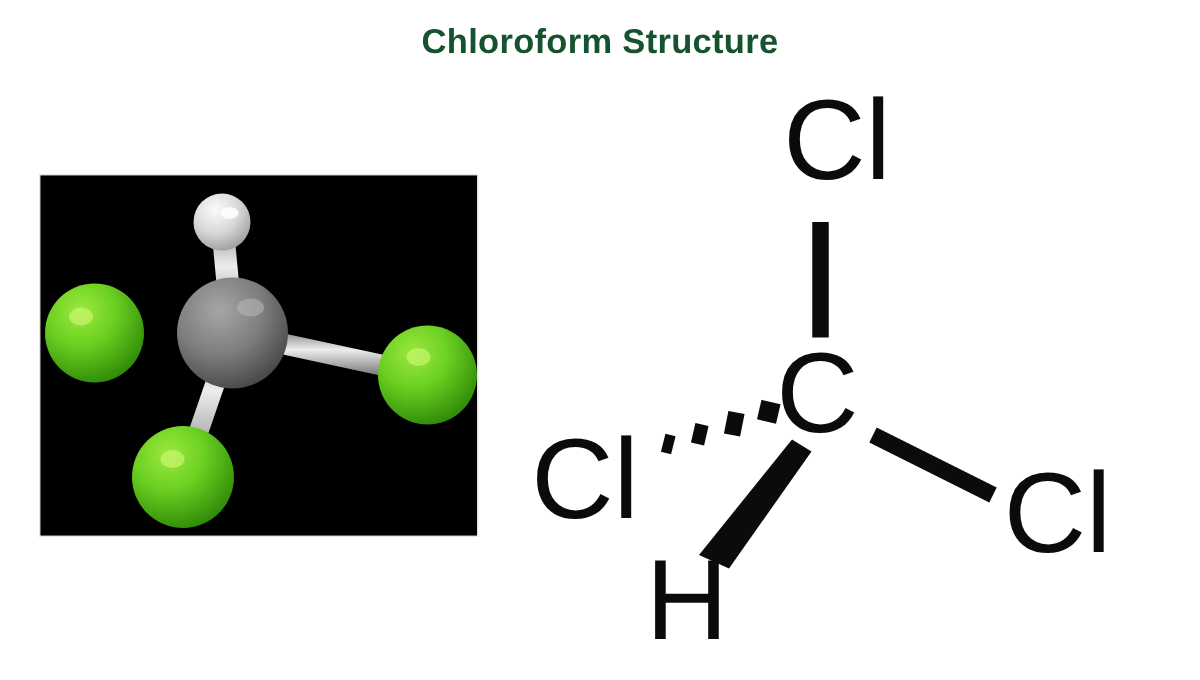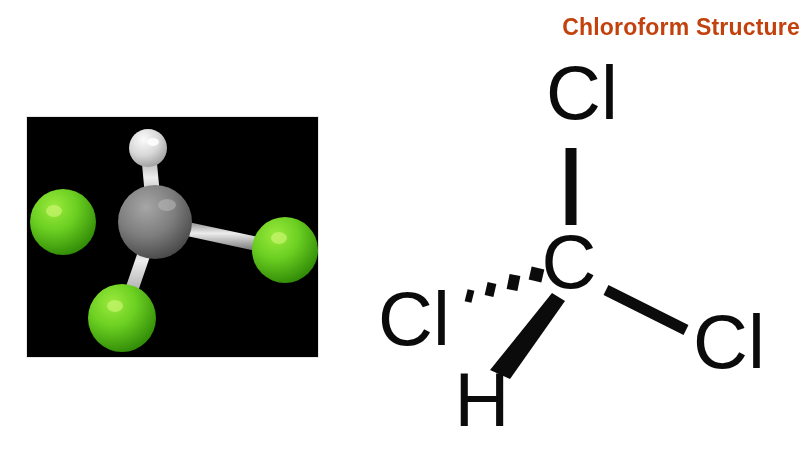--- a/index.html
+++ b/index.html
@@ -18,25 +18,25 @@
     background: #ffffff;
     overflow: hidden;
   }
 
   
   #title {
     position: absolute;
     left: 0;
     top: 14px;
     width: 100%;
-    text-align: right;
+    text-align: center;
     font-family: "Liberation Sans", sans-serif;
     font-size: 23px;
     font-weight: bold;
-    color: #c2410c;
+    color: #14532d;
     letter-spacing: 0.2px;
   }
 
   
   #model-panel {
     position: absolute;
     left: 27px;
     top: 117px;
     width: 291px;
     height: 240px;
@@ -46,21 +46,21 @@
   }
   #model-panel svg {
     display: block;
     width: 291px;
     height: 240px;
   }
 
   
   #structure-2d {
     position: absolute;
-    left: 344px;
+    left: 320px;
     top: 40px;
     width: 450px;
     height: 410px;
   }
   #structure-2d svg {
     display: block;
     width: 450px;
     height: 410px;
   }
   .atom-label {

